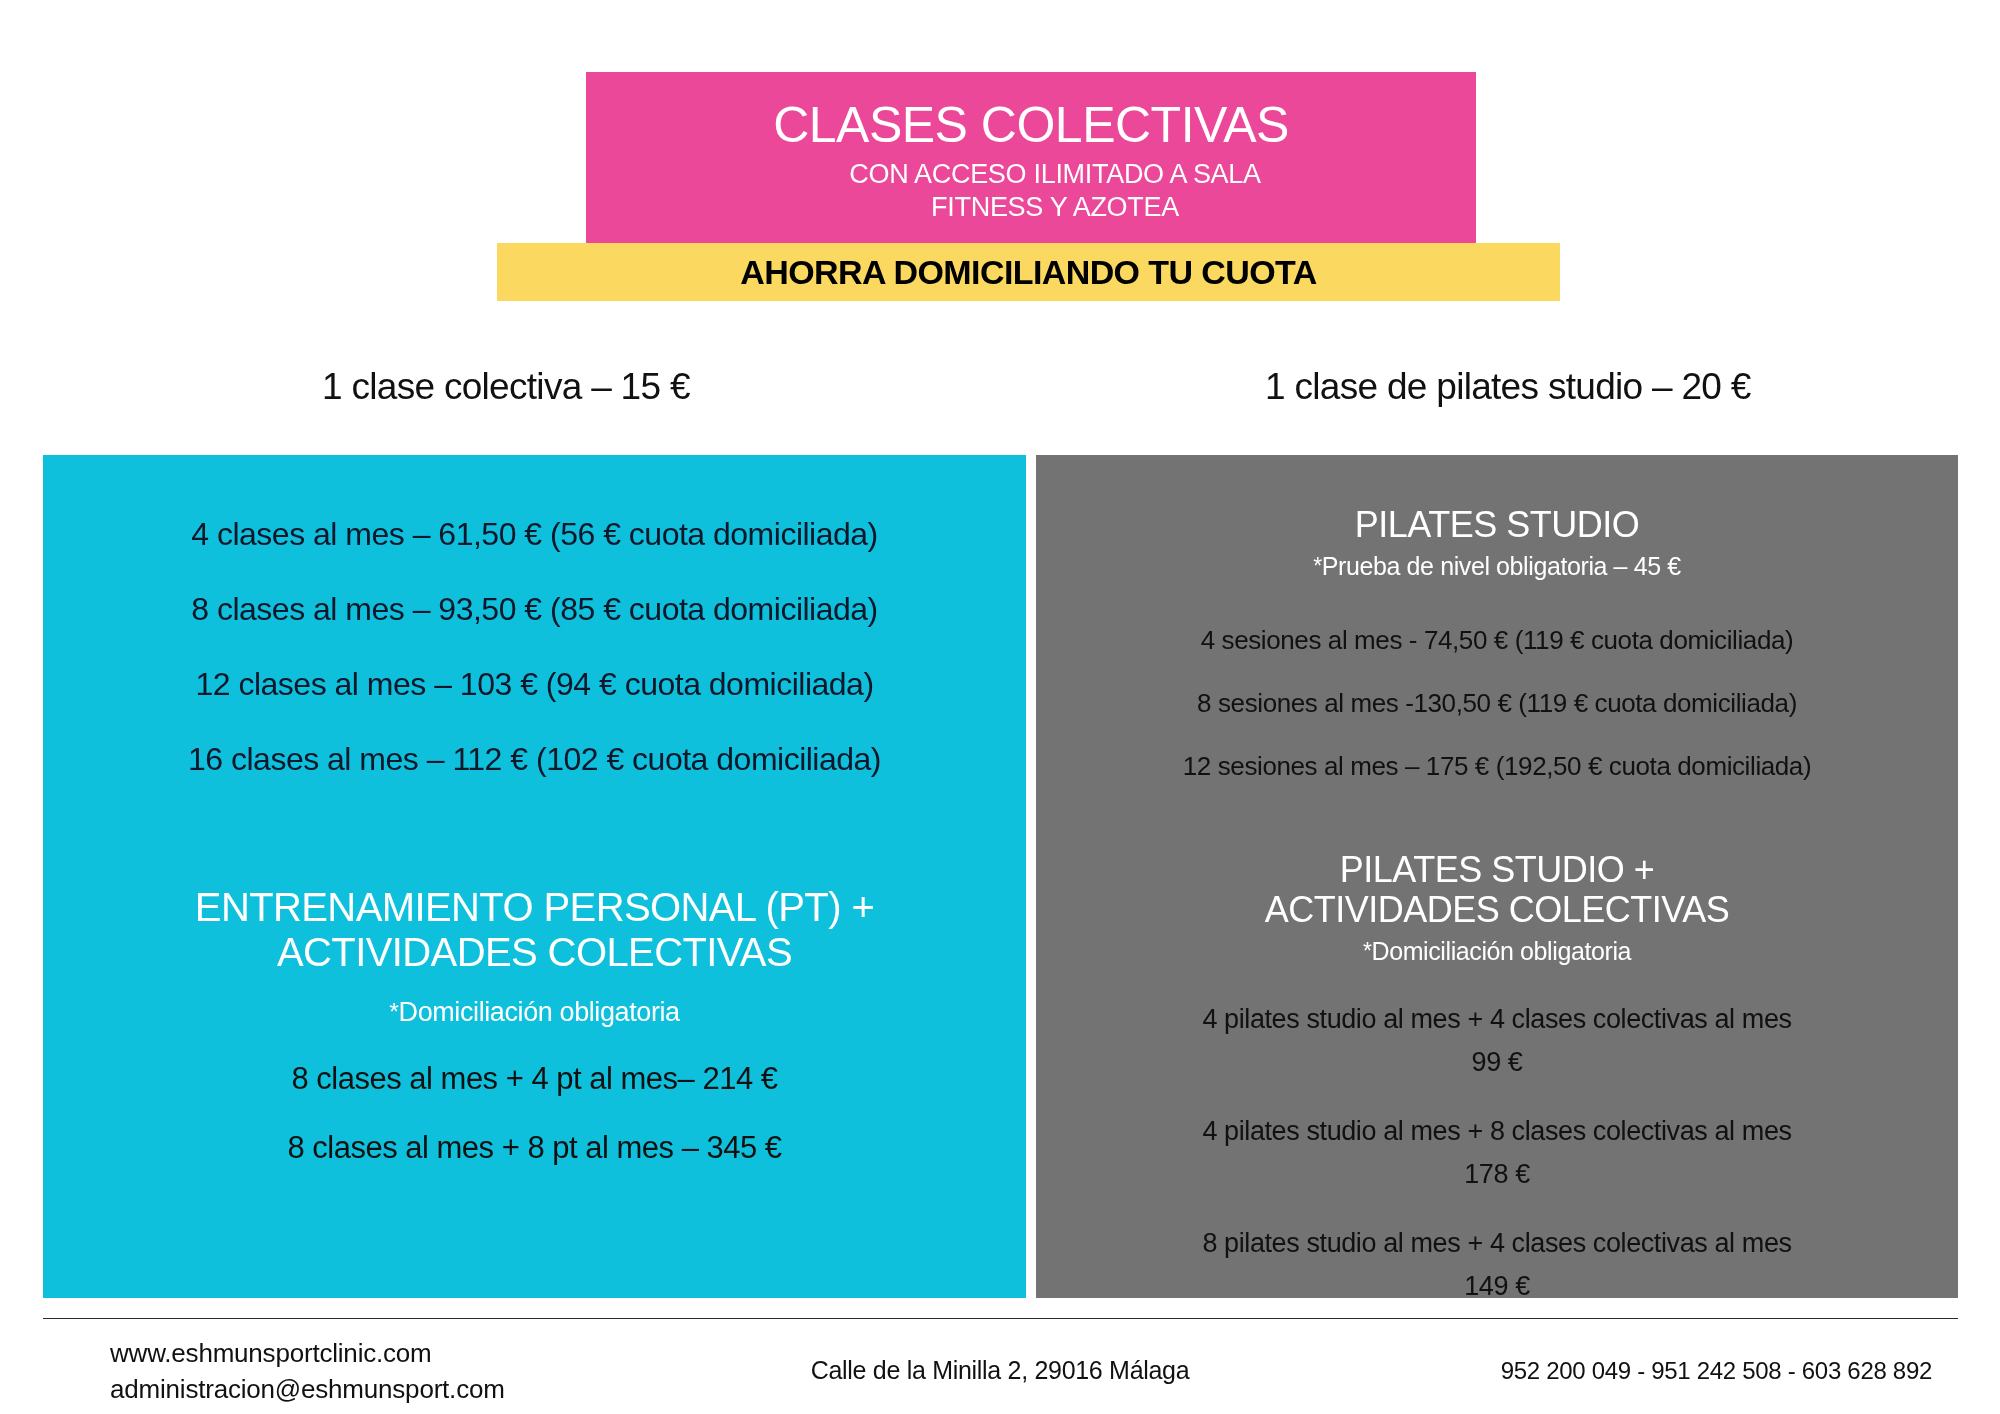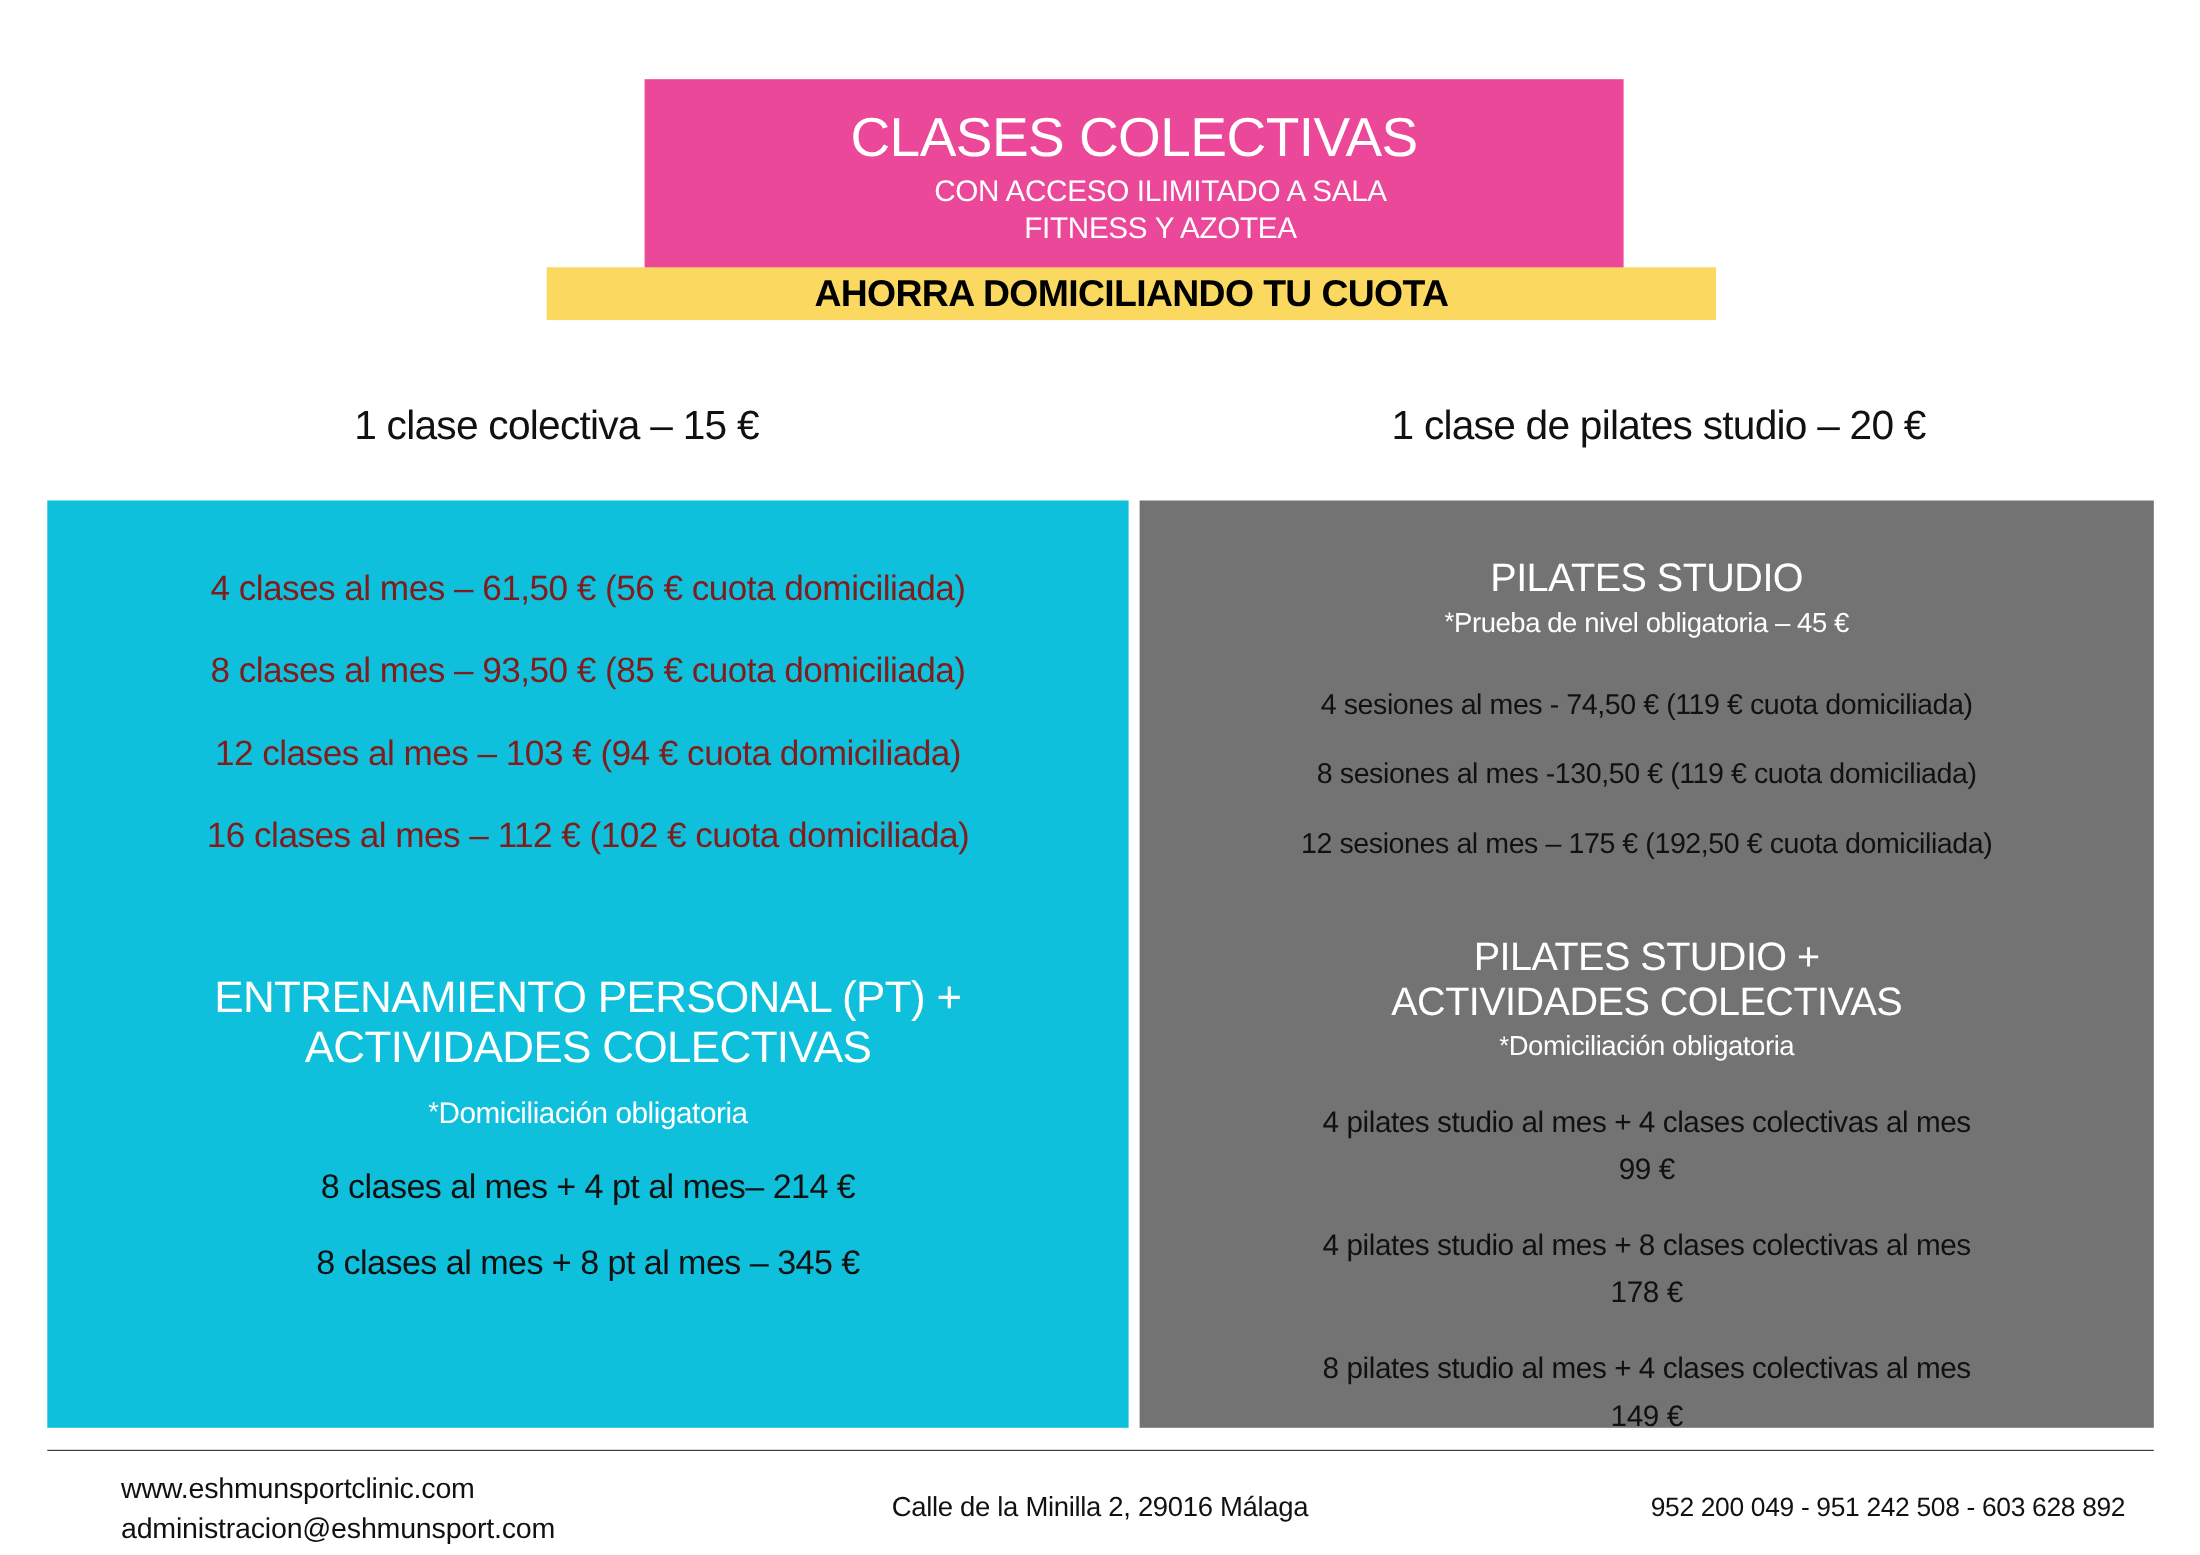--- a/index.html
+++ b/index.html
@@ -50,21 +50,21 @@
     letter-spacing: -0.3px;
     line-height: 1.22;
     margin-top: 8px;
     padding-left: 48px;
   }
   .yellow-banner {
     position: absolute;
     left: 497px;
     top: 243px;
     width: 1063px;
-    height: 48px;
+    height: 58px;
     background: #fbd960;
     display: flex;
     align-items: center;
     justify-content: center;
     z-index: 3;
   }
   .yellow-text {
     color: #000000;
     font-size: 34px;
     font-weight: bold;
@@ -103,21 +103,21 @@
   }
 
   .row {
     text-align: center;
     white-space: nowrap;
   }
 
   
   .l-price {
     font-size: 32px;
-    color: #7f1d1d;
+    color: #0f172a;
     letter-spacing: -0.5px;
     line-height: 1;
     margin-top: 43px;
   }
   .l-price.first { margin-top: 63px; }
 
   .l-head {
     color: #ffffff;
     font-size: 40px;
     letter-spacing: -0.6px;

